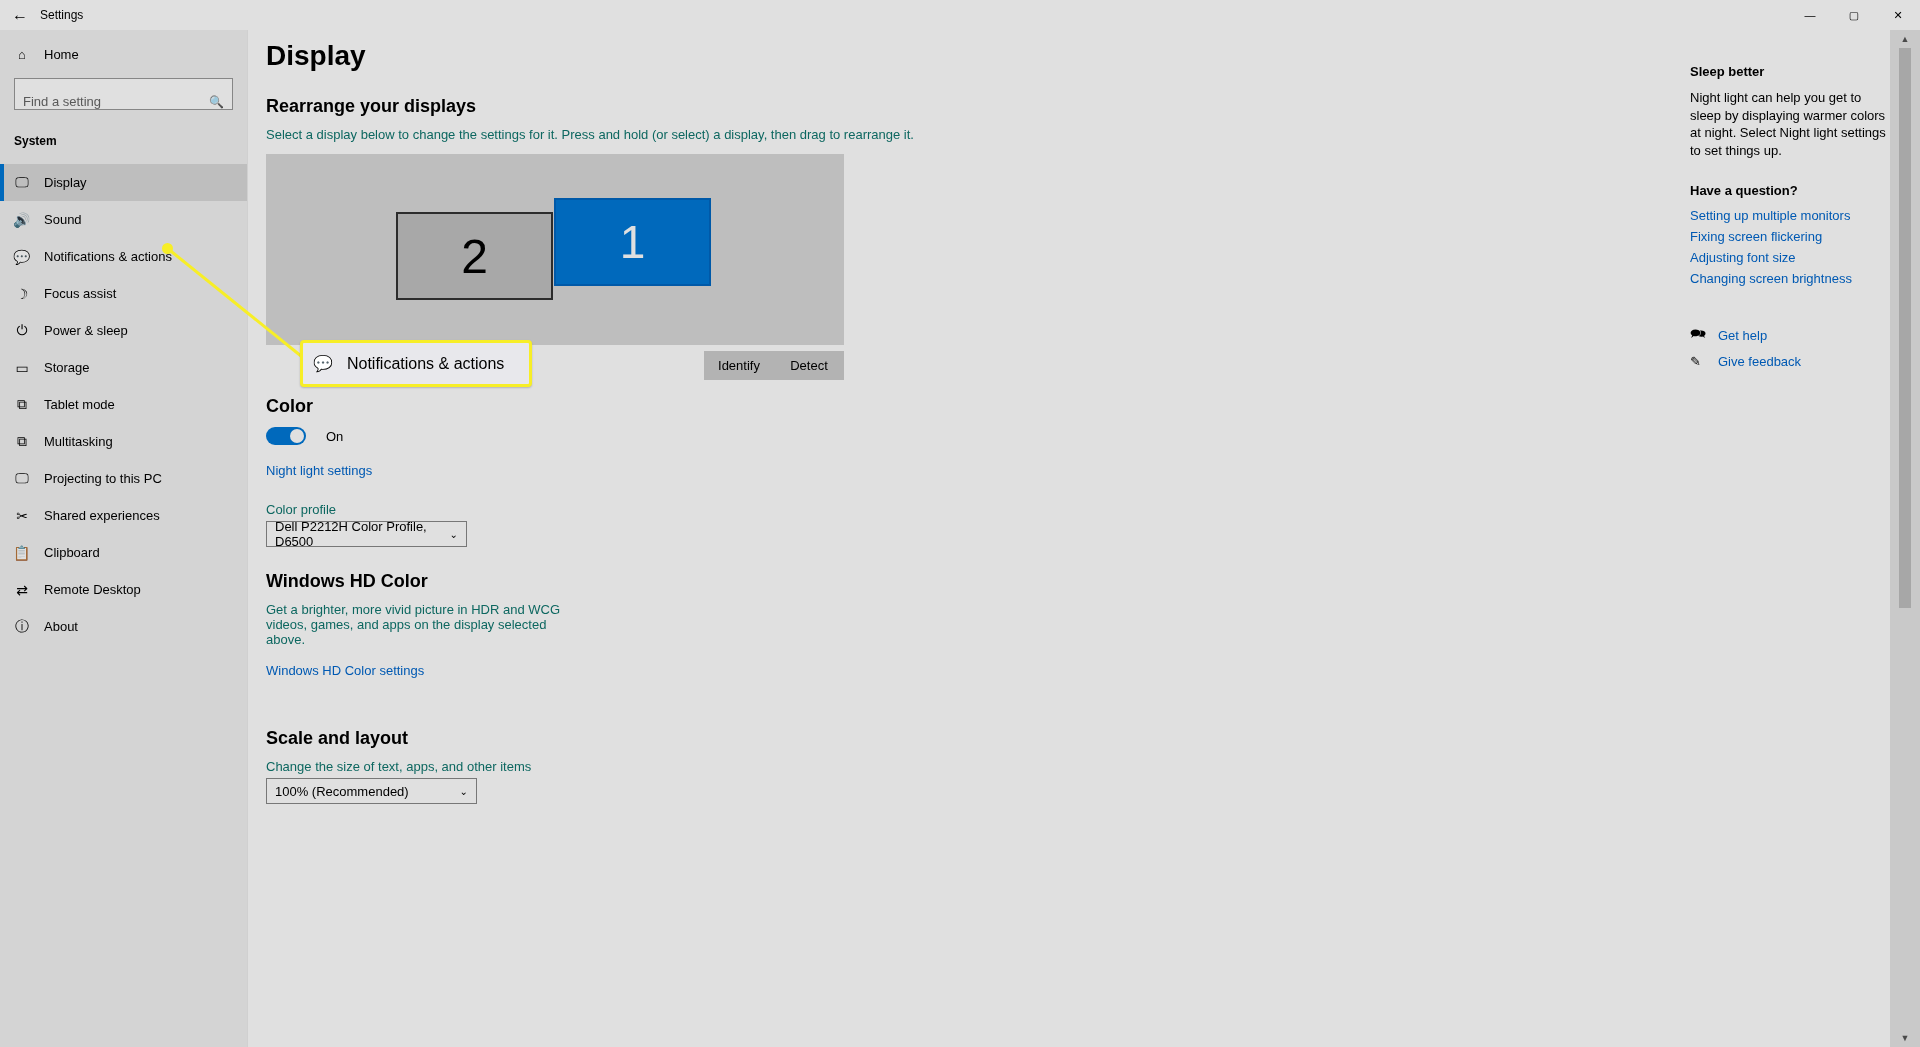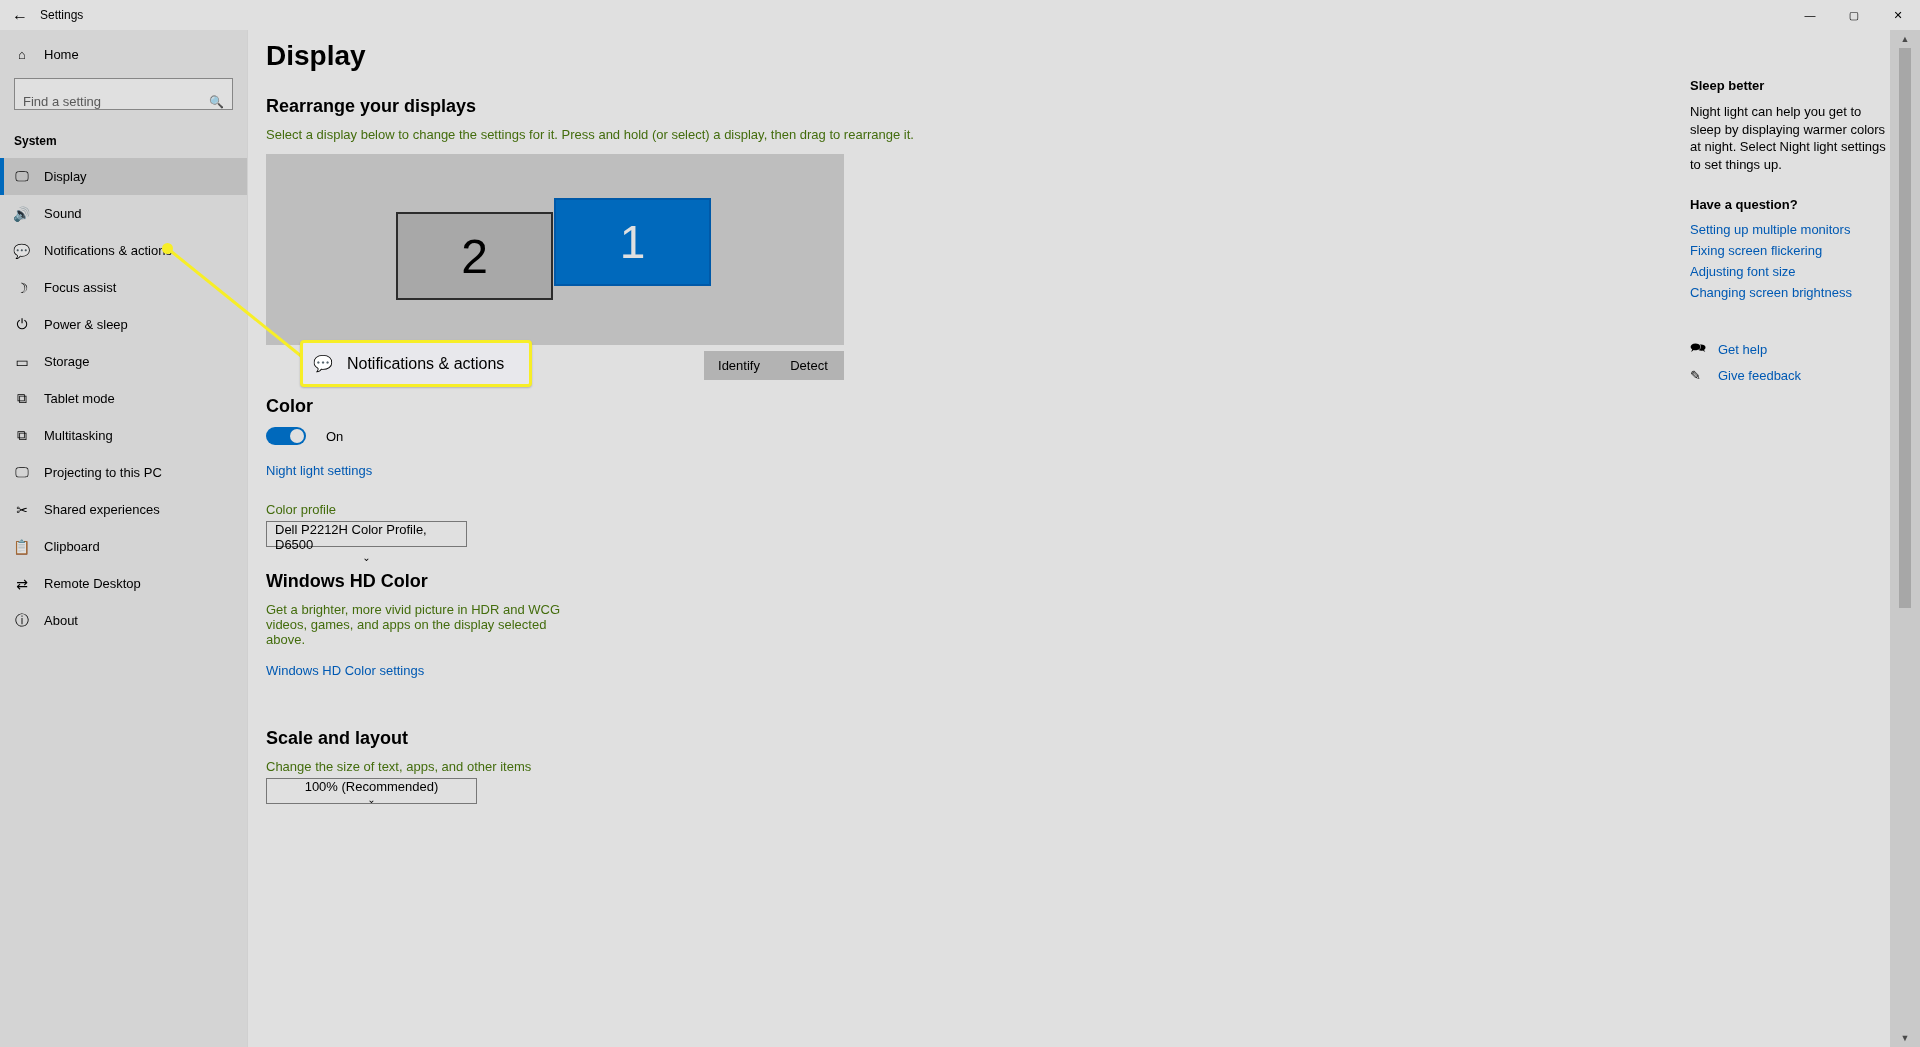--- a/index.html
+++ b/index.html
@@ -15,47 +15,47 @@
 .titlebar .btn { width:44px; height:30px; display:flex; align-items:center; justify-content:center; cursor:pointer; font-size:11px; }
 
 
 .left { position:absolute; left:0; top:30px; width:248px; height:calc(100% - 30px); background:#f2f2f2; border-right:1px solid rgba(0,0,0,0.02); }
 .home { display:flex; align-items:center; gap:14px; padding:0 14px; height:48px; cursor:pointer; }
 .home .icon, .nav-item .icon { width:16px; display:flex; justify-content:center; }
 .search { margin:0 14px 10px; height:32px; border:1px solid #999; background:#fff; display:flex; align-items:flex-end; padding:0 8px; }
 .search input { flex:1; border:0; outline:0; background:transparent; font-size:13px; }
 .search input::placeholder { color:#666; }
 .search .sicon { font-size:12px; color:#444; }
-.group { padding:14px 14px 10px; font-weight:600; font-size:12px; }
+.group { padding:14px 14px 16px; font-weight:600; font-size:12px; }
 .nav-item { display:flex; align-items:center; gap:14px; padding:0 14px; height:37px; cursor:pointer; position:relative; }
 .nav-item.active { background:#d9d9d9; }
 .nav-item.active::before { content:""; position:absolute; left:0; top:0; bottom:0; width:4px; background:#0078d7; }
 .nav-item .icon { font-size:14px; }
 .nav-item span.label, .home span.label { font-size:13px; }
 
 
 .main { position:absolute; left:248px; top:30px; width:1040px; height:calc(100% - 30px); padding:10px 0 30px 18px; overflow:visible; }
 h1 { font-size:28px; font-weight:600; margin-bottom:24px; }
 h2 { font-size:18px; font-weight:600; margin:16px 0 10px; }
-.desc { font-size:13px; color:#4d7c0f; margin:6px 0 12px; max-width:680px; }
+.desc { font-size:13px; color:#0f766e; margin:6px 0 12px; max-width:680px; }
 .arrange { width:578px; height:191px; background:#d9d9d9; position:relative; margin-bottom:6px; }
 .monitor { position:absolute; border:2px solid #333; display:flex; align-items:center; justify-content:center; font-size:48px; font-weight:300; cursor:pointer; }
 .mon2 { left:130px; top:58px; width:157px; height:88px; background:#c0c0c0; }
 .mon1 { left:288px; top:44px; width:157px; height:88px; background:#0078d7; border-color:#0066c0; color:#fff; font-size:46px; }
 .mon-btns { display:flex; width:578px; justify-content:flex-end; }
 .wbtn { height:29px; width:70px; background:#ccc; border:0; font-size:13px; cursor:pointer; }
 .toggle-row { display:flex; align-items:center; gap:20px; margin:10px 0 14px; }
 .toggle { width:40px; height:18px; border-radius:9px; background:#0078d7; position:relative; cursor:pointer; }
 .toggle .knob { position:absolute; right:2px; top:2px; width:14px; height:14px; border-radius:50%; background:#fff; }
 .link { color:#0066cc; cursor:pointer; font-size:13px; display:inline-block; margin:4px 0 18px; }
-.select { display:flex; align-items:center; justify-content:space-between; width:201px; height:26px; border:1px solid #888; padding:0 8px; cursor:pointer; margin:4px 0 18px;flex-direction:column; }
+.select { display:flex; align-items:center; justify-content:space-between; width:201px; height:26px; border:1px solid #888; padding:0 8px; cursor:pointer; margin:4px 0 18px; }
 .select .chev { font-size:10px; }
 
 
-.right { position:absolute; right:30px; top:78px; width:200px; }
+.right { position:absolute; right:30px; top:64px; width:200px; }
 .right h3 { font-size:13px; font-weight:600; margin:0 0 10px; }
 .right p { font-size:13px; line-height:1.35; margin-bottom:24px; }
 .rlink { color:#0066cc; font-size:13px; cursor:pointer; display:block; margin:6px 0; }
 .rrow { display:flex; align-items:center; gap:12px; margin:8px 0; }
 .rrow .ri { width:16px; font-size:13px; }
 .rrow .rt { color:#0066cc; font-size:13px; cursor:pointer; }
 
 
 .scroll { position:absolute; right:0; top:30px; width:30px; height:calc(100% - 30px); background:#e5e5e5; }
 .scroll .arrow { height:18px; display:flex; align-items:center; justify-content:center; font-size:9px; color:#555; cursor:pointer; }

